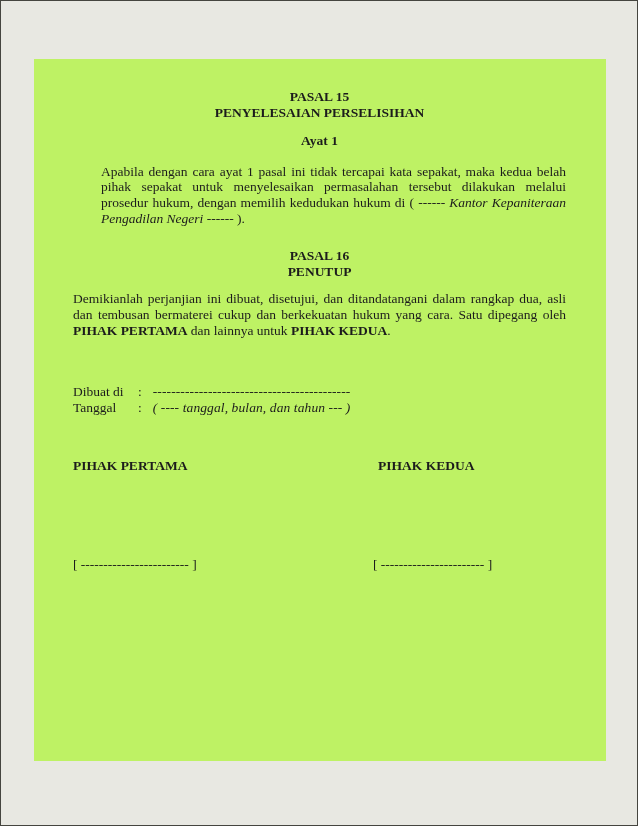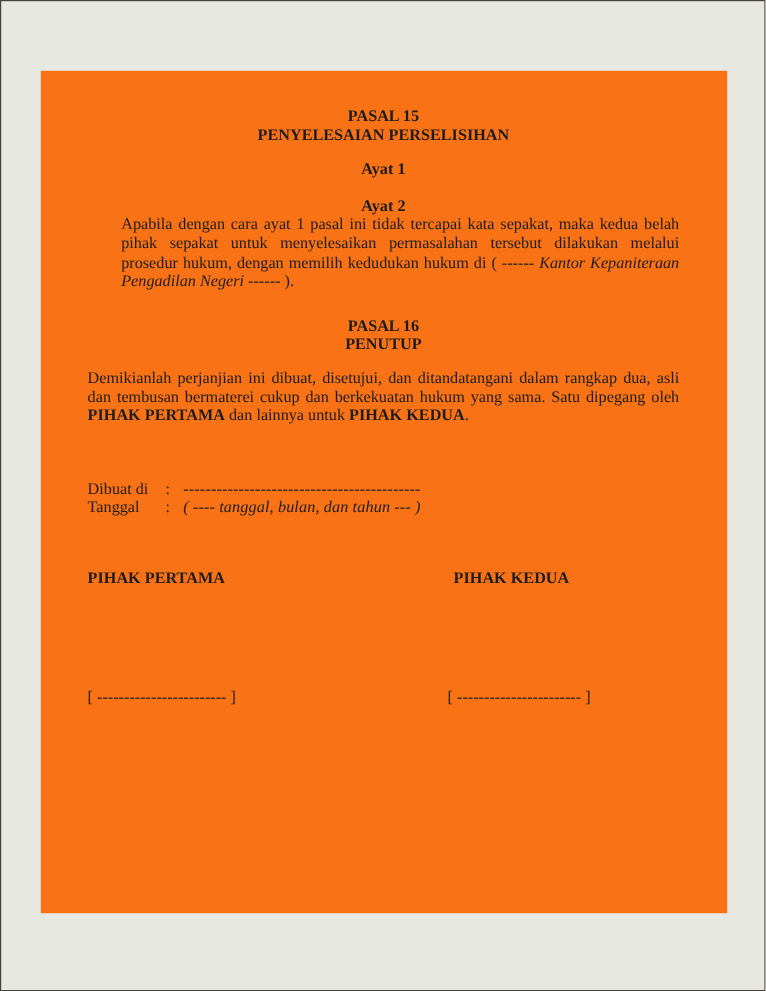--- a/index.html
+++ b/index.html
@@ -15,21 +15,21 @@
     background: #e8e8e2;
     border: 1px solid #45453f;
     overflow: hidden;
   }
   .sheet {
     position: absolute;
     left: 33px;
     top: 58px;
     width: 572px;
     height: 702px;
-    background: #f97316;
+    background: #bef264;
     color: #1c1c1c;
     padding: 30px 40px 0 39px;
     font-size: 13.5px;
     line-height: 15.6px;
   }
   .heading { text-align: center; font-weight: bold; }
   .heading-15 { margin-bottom: 13px; }
   .heading-16 { margin-top: 22px; margin-bottom: 12px; }
   .ayat { margin-bottom: 15px; }
   .ayat-label { font-weight: bold; text-align: center; }
@@ -53,30 +53,29 @@
     <div class="heading heading-15">
       <div>PASAL 15</div>
       <div>PENYELESAIAN PERSELISIHAN</div>
     </div>
 
     <div class="ayat">
       <div class="ayat-label">Ayat 1</div>
     </div>
 
     <div class="ayat">
-      <div class="ayat-label">Ayat 2</div>
       <p class="ayat-body"><span>Apabila dengan cara ayat 1 pasal ini tidak tercapai kata sepakat, maka kedua belah pihak sepakat untuk menyelesaikan permasalahan tersebut dilakukan melalui prosedur hukum, dengan memilih kedudukan hukum di ( ------ </span><span style="font-style: italic;">Kantor Kepaniteraan Pengadilan Negeri</span><span style="font-style: italic;"> ------ </span><span>).</span></p>
     </div>
 
     <div class="heading heading-16">
       <div>PASAL 16</div>
       <div>PENUTUP</div>
     </div>
 
-    <p class="closing"><span>Demikianlah perjanjian ini dibuat, disetujui, dan ditandatangani dalam rangkap dua, asli dan tembusan bermaterei cukup dan berkekuatan hukum yang sama. Satu dipegang oleh </span><span style="font-weight: bold;">PIHAK PERTAMA</span><span> dan lainnya untuk </span><span style="font-weight: bold;">PIHAK KEDUA</span><span>.</span></p>
+    <p class="closing"><span>Demikianlah perjanjian ini dibuat, disetujui, dan ditandatangani dalam rangkap dua, asli dan tembusan bermaterei cukup dan berkekuatan hukum yang cara. Satu dipegang oleh </span><span style="font-weight: bold;">PIHAK PERTAMA</span><span> dan lainnya untuk </span><span style="font-weight: bold;">PIHAK KEDUA</span><span>.</span></p>
 
     <div class="meta">
       <div class="meta-row">
         <span class="meta-label">Dibuat di</span>
         <span class="meta-colon">:</span>
         <span class="meta-value">-------------------------------------------</span>
       </div>
       <div class="meta-row">
         <span class="meta-label">Tanggal</span>
         <span class="meta-colon">:</span>

